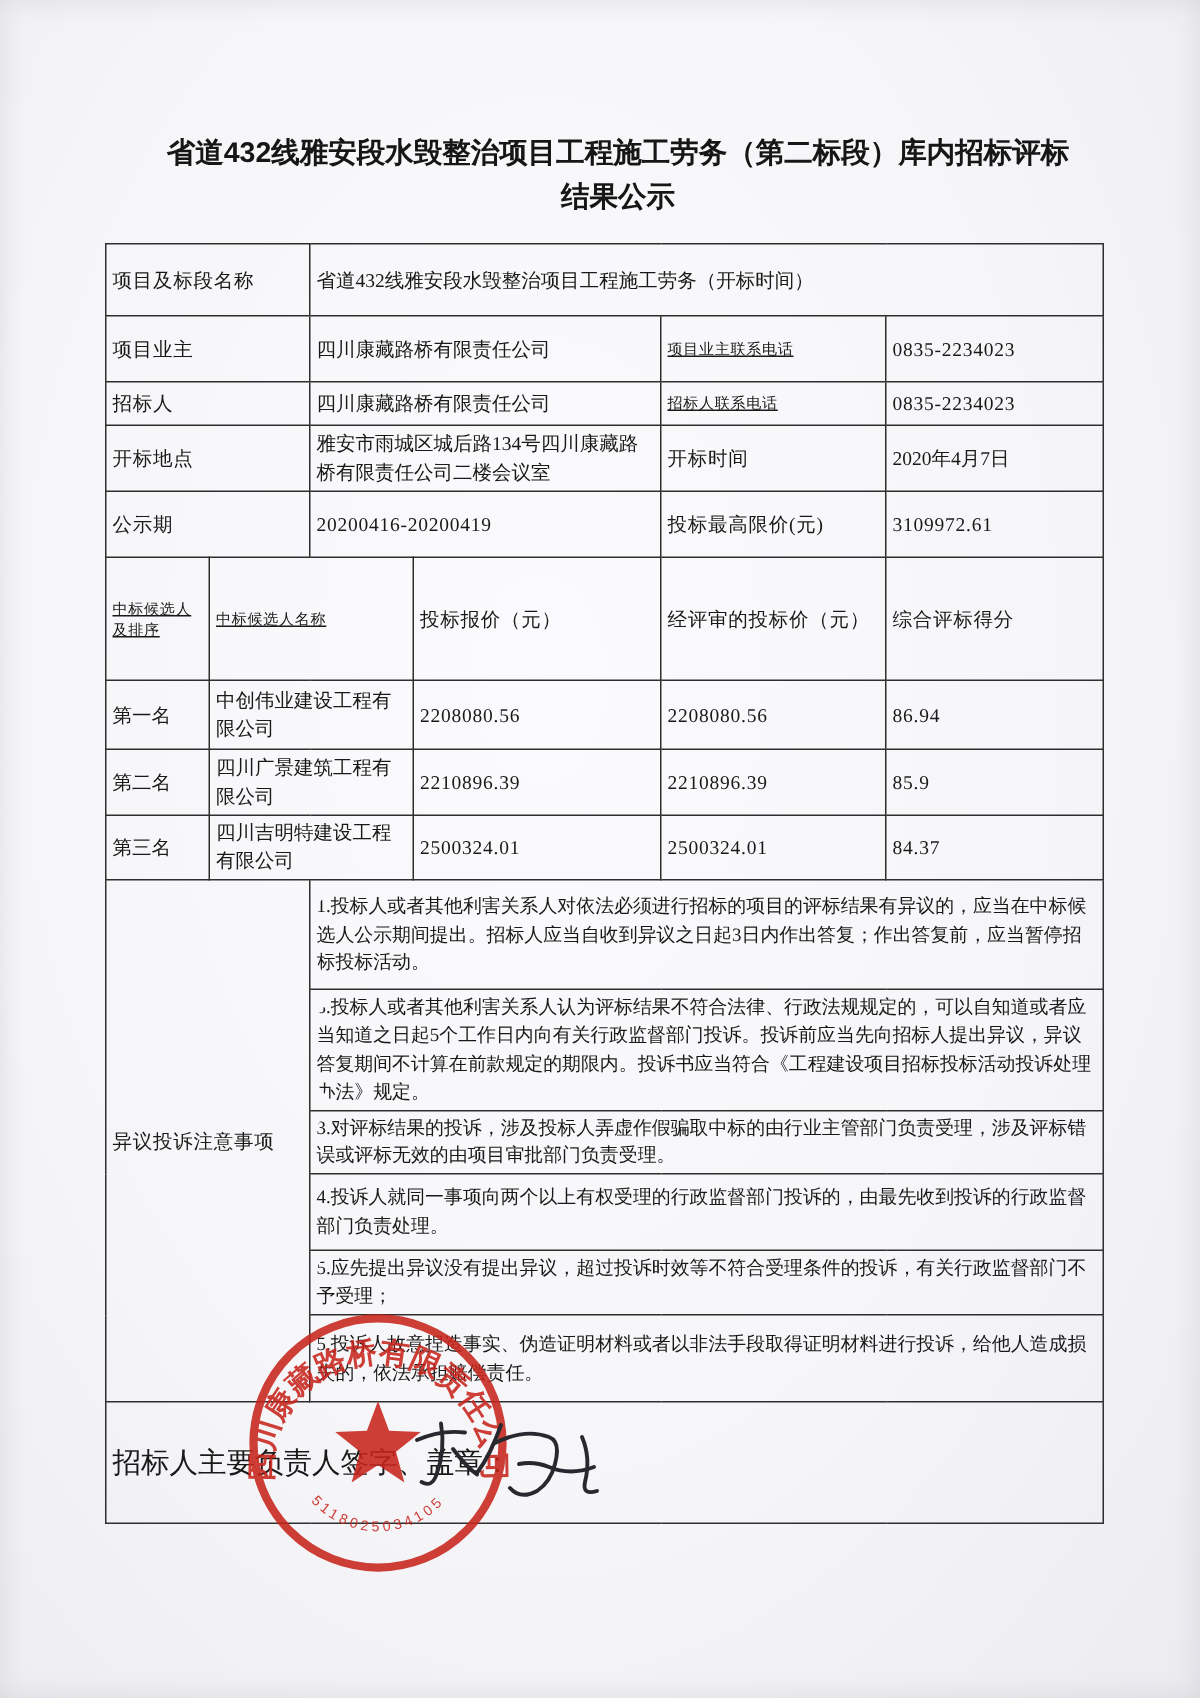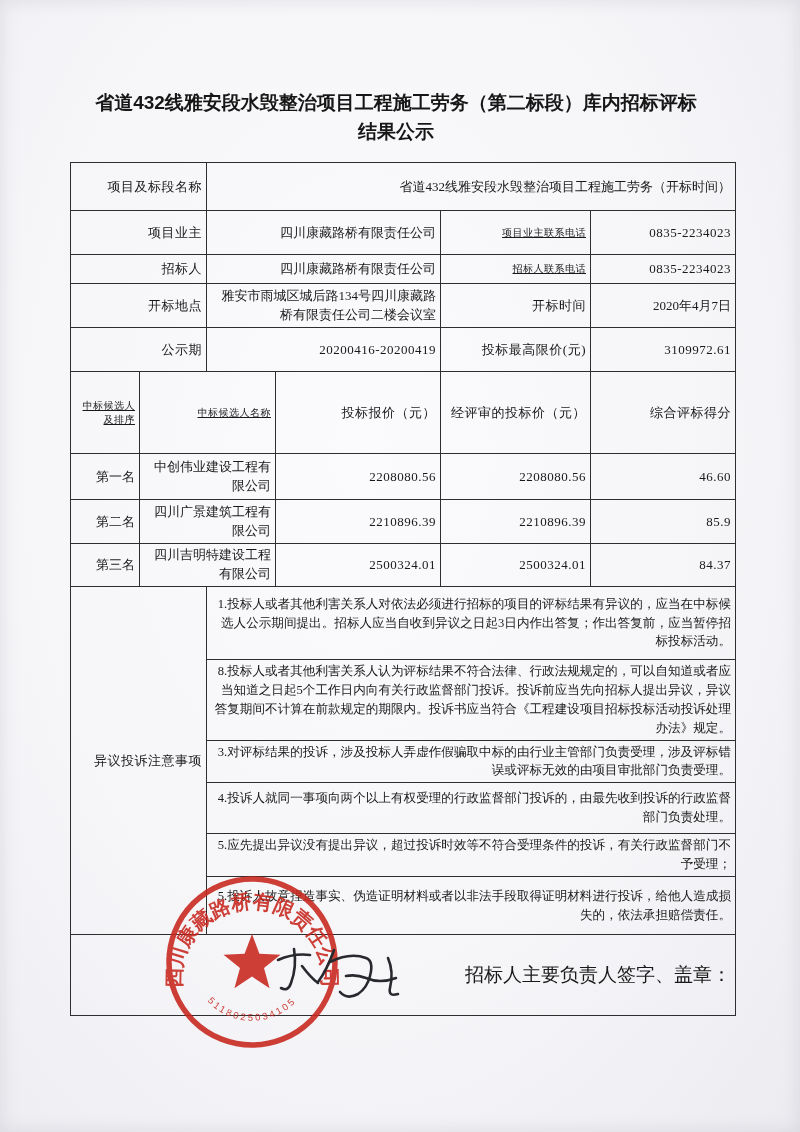--- a/index.html
+++ b/index.html
@@ -8,40 +8,40 @@
     font-family:"Liberation Serif","DejaVu Serif",serif;
     color:#1c1c1c;
     background:#e8e8ec;
   }
   .page{
     position:relative;width:800px;height:1132px;overflow:hidden;
     background:radial-gradient(ellipse at 45% 40%, #fbfafc 0%, #f6f5f8 55%, #ecebf0 100%);
     box-shadow:inset 0 0 18px rgba(120,120,135,.18);
   }
   .title{
-    position:absolute;left:36px;top:88px;width:720px;
+    position:absolute;left:52px;top:88px;width:720px;
     text-align:center;font-family:"Liberation Sans","DejaVu Sans",sans-serif;
     font-weight:700;font-size:19px;line-height:29px;color:#161616;margin:0;
   }
   table.doc-table{
     position:absolute;left:70px;top:162px;width:665px;
     border-collapse:collapse;table-layout:fixed;
     font-size:13px;color:#191919;
   }
   table.doc-table td{
     border:1.6px solid #2e2e2e;
-    text-align:right;vertical-align:middle;
+    text-align:left;vertical-align:middle;
     padding:2px 4px;overflow:hidden;
   }
   td.lbl{letter-spacing:.5px;}
   td.left-val{text-align:left;padding-left:10px;}
   td.num{font-family:"Liberation Serif","DejaVu Serif",serif;letter-spacing:.5px;}
   td.item{
     text-align:left;vertical-align:middle;
-    font-size:12.6px;line-height:1.5;padding:4px 8px 4px 7px;
+    font-size:12.6px;line-height:1.5;padding:4px 8px 4px 7px;border-radius:32px;
   }
   td.sig-cell{
     text-align:left;padding-left:8px;vertical-align:middle;font-size:19px;
   }
   .hdr{font-size:10px;text-decoration:underline;}
   .seal-svg{position:absolute;left:162px;top:872px;width:180px;height:180px;opacity:.88;}
   .sign-svg{position:absolute;left:268px;top:936px;width:150px;height:74px;}
 </style>
 </head>
 <body>
@@ -96,21 +96,21 @@
         <td colspan="2" class="lbl hdr">中标候选人名称</td>
         <td class="lbl">投标报价（元）</td>
         <td class="lbl">经评审的投标价（元）</td>
         <td class="lbl">综合评标得分</td>
       </tr>
       <tr style="height:46px">
         <td>第一名</td>
         <td colspan="2" style="line-height:1.45">中创伟业建设工程有限公司</td>
         <td class="num">2208080.56</td>
         <td class="num">2208080.56</td>
-        <td class="num">46.60</td>
+        <td class="num">86.94</td>
       </tr>
       <tr style="height:44px">
         <td>第二名</td>
         <td colspan="2" style="line-height:1.45">四川广景建筑工程有限公司</td>
         <td class="num">2210896.39</td>
         <td class="num">2210896.39</td>
         <td class="num">85.9</td>
       </tr>
       <tr style="height:43px">
         <td>第三名</td>

